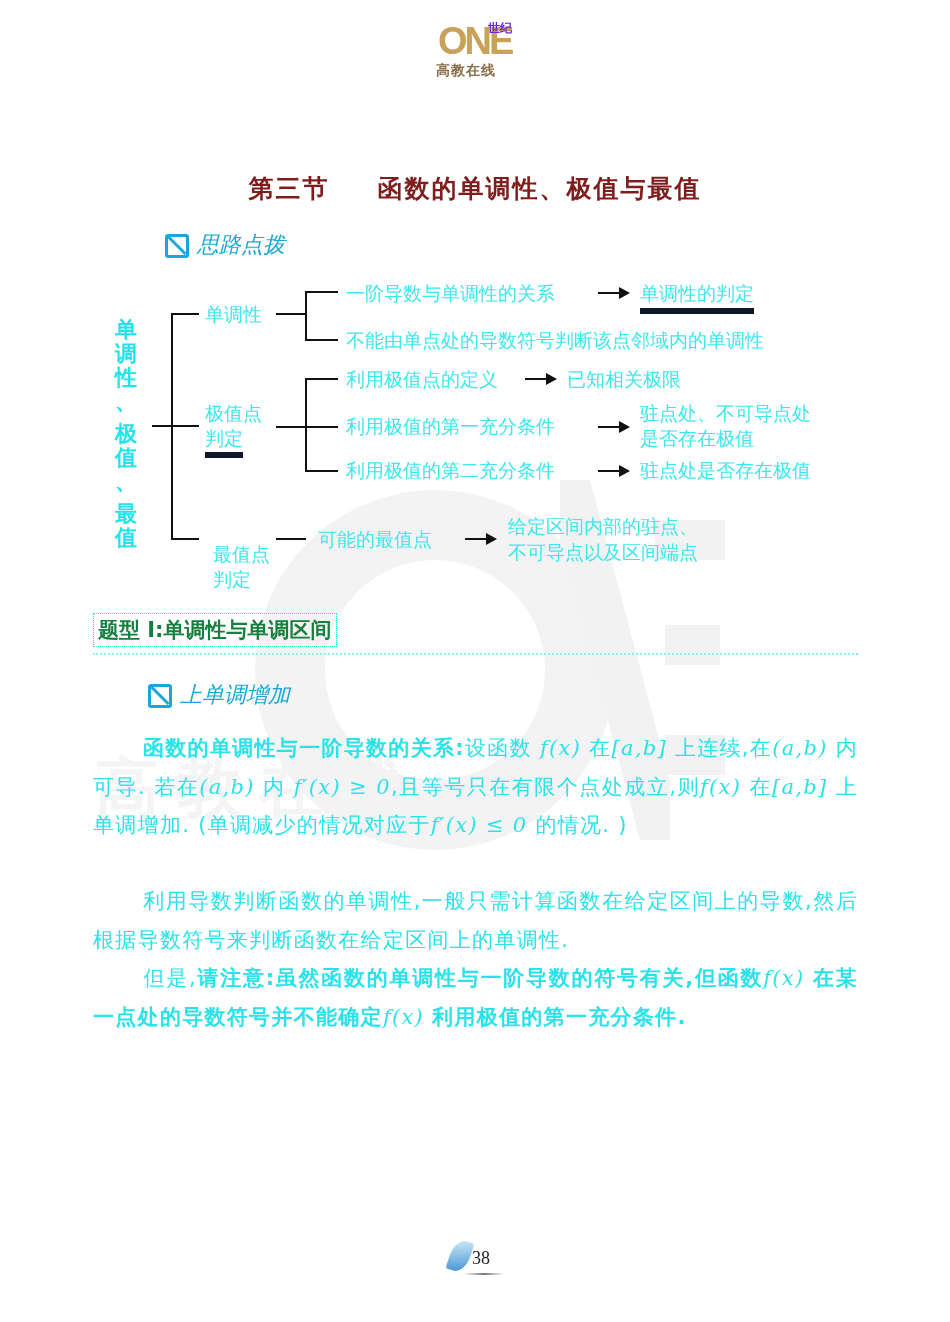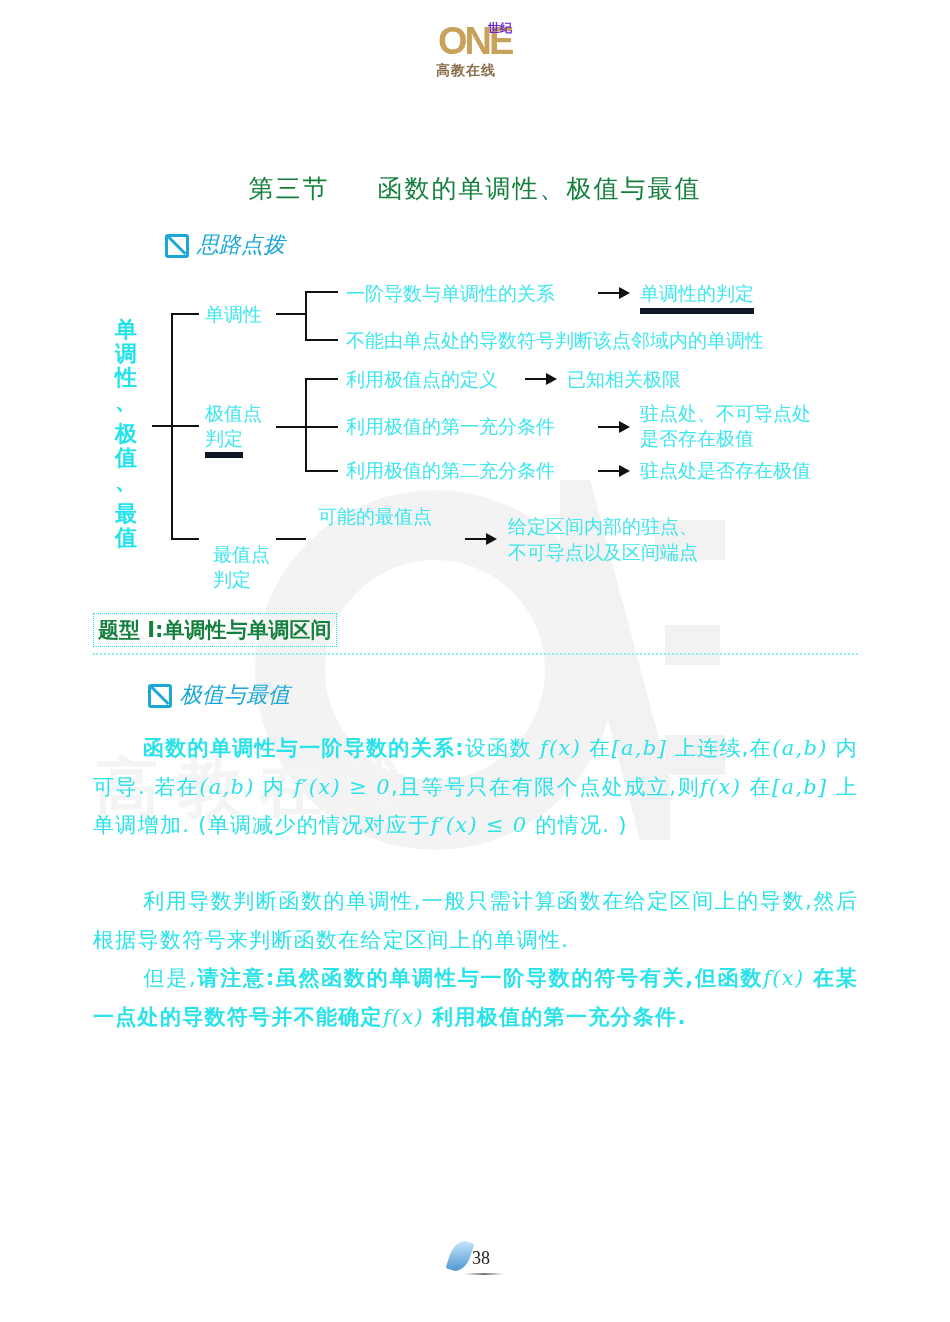--- a/index.html
+++ b/index.html
@@ -11,22 +11,22 @@
   .logo-one { position:absolute; left:8px; top:4px; font-family:"Liberation Sans", sans-serif;
               font-size:38px; font-weight:bold; color:#c8a25a; letter-spacing:-3px; line-height:38px; }
   .logo-sj { position:absolute; left:58px; top:2px; font-size:12px; font-weight:bold; color:#6d28d9; }
   .logo-sub { position:absolute; left:6px; top:44px; font-size:14px; font-weight:bold; color:#8a6e4a; letter-spacing:1px; }
   
   .wm-ring { left:255px; top:490px; width:360px; height:360px; border-radius:50%;
              border:70px solid #f3f3f3; box-sizing:border-box; }
   .wm-n { left:560px; top:480px; width:170px; height:360px; }
   .wm-text { left:95px; top:745px; font-size:64px; color:#f4f4f4; letter-spacing:18px; font-weight:bold; }
   
-  .title { top:172px; left:0; width:950px; text-align:center; font-size:25px; font-weight:normal;
-           color:#15803d; letter-spacing:2px; }
+  .title { top:172px; left:0; width:950px; text-align:center; font-size:25px; font-weight:bold;
+           color:#7f1d1d; letter-spacing:2px; }
   .title .sp { display:inline-block; width:48px; }
   
   .sect { font-family:"DejaVu Serif", serif; font-style:italic; font-size:22px; color:#1aa7d8; }
   .sect-icon { display:inline-block; width:24px; height:24px; border:3px solid #1aa7d8; border-radius:3px;
                box-sizing:border-box; vertical-align:middle; margin-right:8px; position:relative; }
   .sect-icon::after { content:""; position:absolute; left:-3px; top:7px; width:24px; height:3px;
                       background:#1aa7d8; transform:rotate(45deg); }
   
   .t { font-size:19px; color:#3ee6ee; white-space:nowrap; }
   .line { background:#111; position:absolute; }
@@ -131,32 +131,32 @@
 
 <div class="abs t" style="left:346px; top:458px;">利用极值的第二充分条件</div>
 <div class="arrow" style="left:598px; top:470px; width:30px;"></div>
 <div class="abs t" style="left:640px; top:458px;">驻点处是否存在极值</div>
 
 <div class="abs t" style="left:205px; top:542px; line-height:25px;margin-left:8px;">
   <div>最值点</div>
   <div>判定</div>
 </div>
 <div class="line" style="left:276px; top:538px; width:30px; height:2px;"></div>
-<div class="abs t" style="left:318px; top:504px;">可能的最值点</div>
+<div class="abs t" style="left:318px; top:527px;">可能的最值点</div>
 <div class="arrow" style="left:465px; top:538px; width:30px;"></div>
 <div class="abs t" style="left:508px; top:513px; line-height:26px;">
   <div>给定区间内部的驻点、</div>
   <div>不可导点以及区间端点</div>
 </div>
 
 <div class="abs qtype">题型 Ⅰ:单调性与单调区间</div>
 <div class="abs dotline"></div>
 
 <div class="abs sect" style="left:148px; top:680px;">
-  <span class="sect-icon"></span><span>极值与最值</span>
+  <span class="sect-icon"></span><span>上单调增加</span>
 </div>
 
 <div class="abs para" style="top:729px;">
   <span class="ind"></span><b>函数的单调性与一阶导数的关系:</b><span>设函数</span> <span class="m">f(x)</span> <span>在</span><span class="m">[a,b]</span> <span>上连续,在</span><span class="m">(a,b)</span> <span>内可导. 若在</span><span class="m">(a,b)</span> <span>内</span> <span class="m">f′(x)</span> <span class="m">≥ 0</span><span>,且等号只在有限个点处成立,则</span><span class="m">f(x)</span> <span>在</span><span class="m">[a,b]</span> <span>上单调增加. (单调减少的情况对应于</span><span class="m">f′(x)</span> <span class="m">≤ 0</span> <span>的情况. )</span>
 </div>
 
 <div class="abs para" style="top:882px;">
   <span class="ind"></span><span>利用导数判断函数的单调性,一般只需计算函数在给定区间上的导数,然后根据导数符号来判断函数在给定区间上的单调性.</span>
 </div>
 

